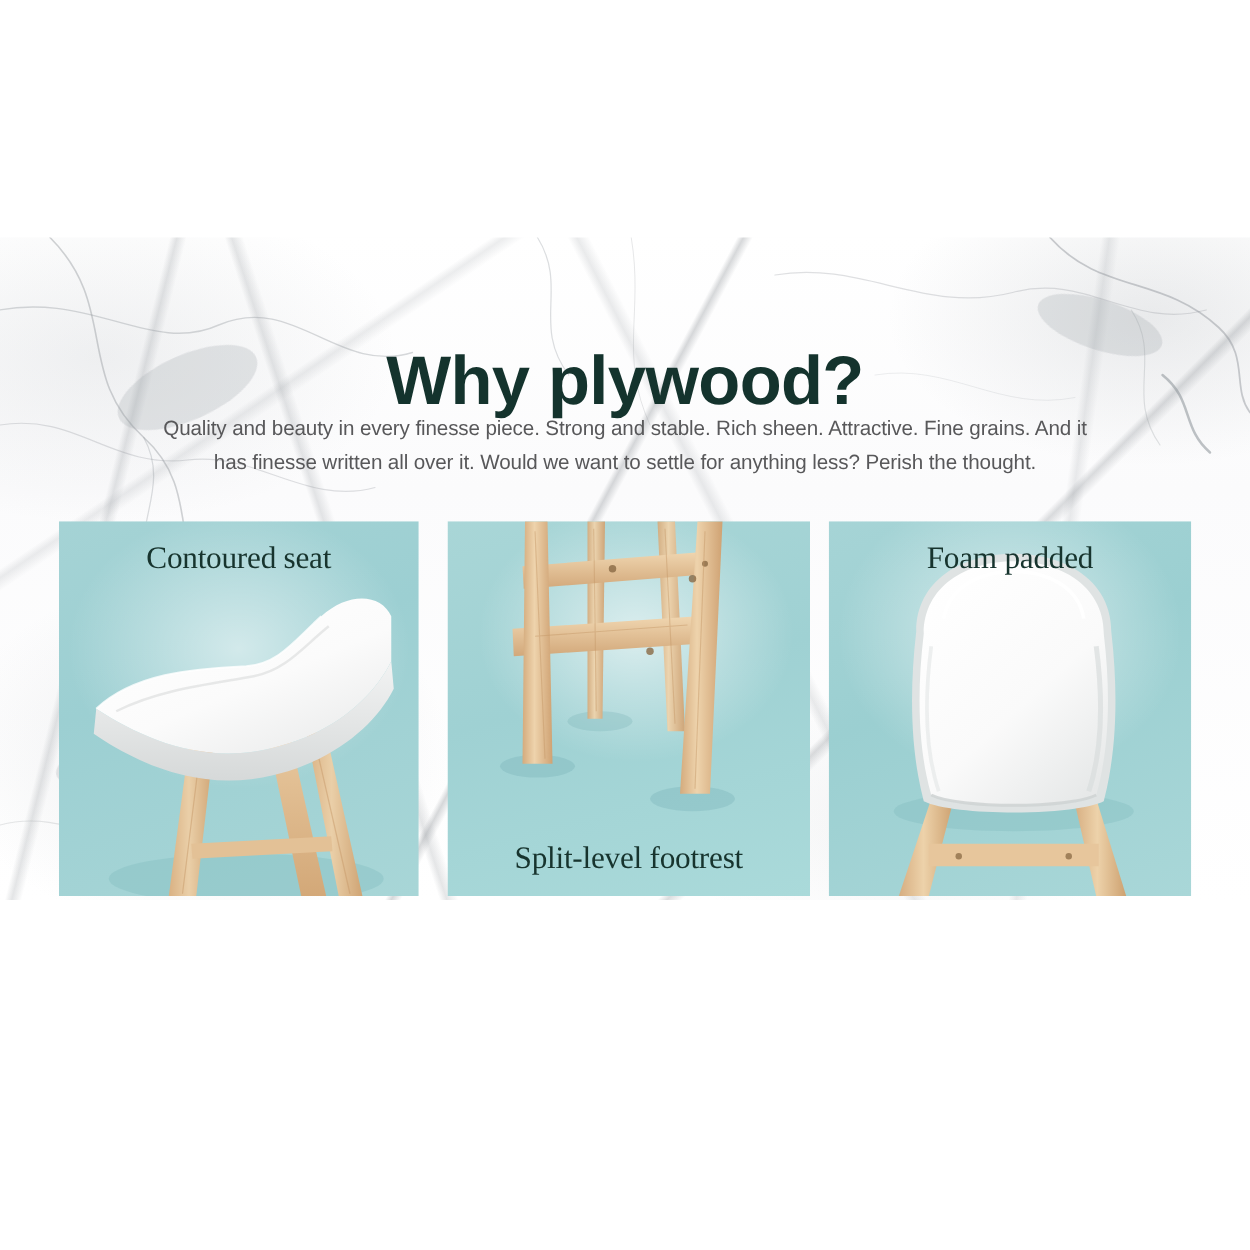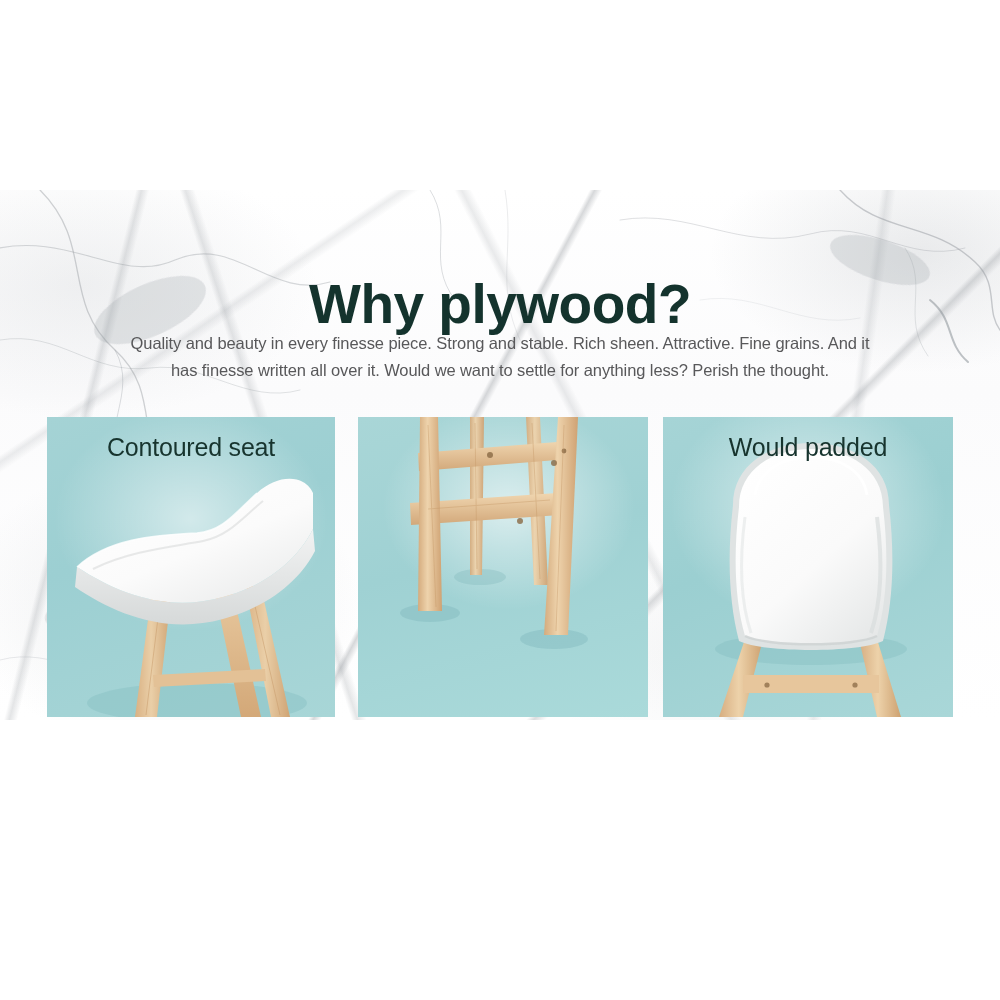--- a/index.html
+++ b/index.html
@@ -74,20 +74,21 @@
     letter-spacing: -0.1px;
   }
 
   
   .panels {
     position: absolute;
     left: 47px;
     top: 417px;
     width: 906px;
     height: 300px;
+    font-family: Liberation Serif, serif;
   }
   .panel {
     position: absolute;
     top: 0;
     height: 300px;
     overflow: hidden;
   }
   .panel.p1 { left: 0px;   width: 288px; }
   .panel.p2 { left: 311px; width: 290px; }
   .panel.p3 { left: 616px; width: 290px; }
@@ -261,20 +262,21 @@
 
           <g stroke="#c49767" stroke-width="0.9" opacity="0.45" fill="none">
             <path d="M70 8 L78 190"></path>
             <path d="M206 8 L198 214"></path>
             <path d="M117 6 L119 152"></path>
             <path d="M174 6 L182 162"></path>
             <path d="M70 92 L192 83"></path>
           </g>
         </svg>
       </div>
+      <div class="panel-label label-bottom">Split-level footrest</div>
     </div>
 
     <div class="panel p3">
       <div class="panel-bg"></div>
       <div class="art">
         <svg viewBox="0 0 290 300" preserveAspectRatio="xMidYMid slice">
           <defs>
             <linearGradient id="wood3" x1="0" y1="0" x2="1" y2="0">
               <stop offset="0%" stop-color="#d6ad80"></stop>
               <stop offset="45%" stop-color="#edd2aa"></stop>
@@ -309,17 +311,17 @@
                    C 72 184, 70 140, 76 90 Z" fill="url(#pad3)"></path>
 
           <path d="M92 78 C 96 52, 122 40, 148 40 C 174 40, 200 52, 204 78" stroke="#ffffff" stroke-width="3" fill="none" opacity="0.85"></path>
 
           <path d="M214 100 C 220 146, 218 186, 208 216" stroke="#d9dddd" stroke-width="4" fill="none" opacity="0.7"></path>
           <path d="M82 100 C 76 146, 78 186, 88 216" stroke="#e3e6e6" stroke-width="3" fill="none" opacity="0.6"></path>
 
           <path d="M82 219 C 104 230, 192 230, 214 219" stroke="#cfd4d4" stroke-width="2.4" fill="none" opacity="0.9"></path>
         </svg>
       </div>
-      <div class="panel-label label-top">Would padded</div>
+      <div class="panel-label label-top">Foam padded</div>
     </div>
 
   </div>
 </div>
 
 </body></html>

